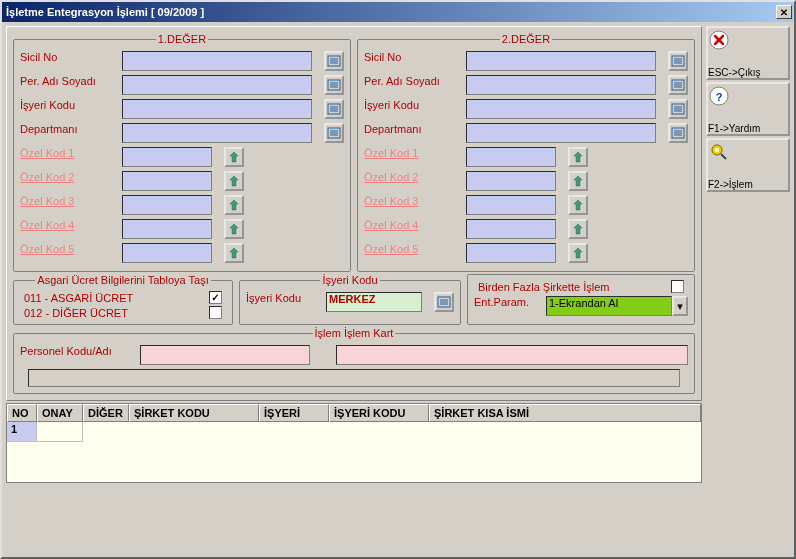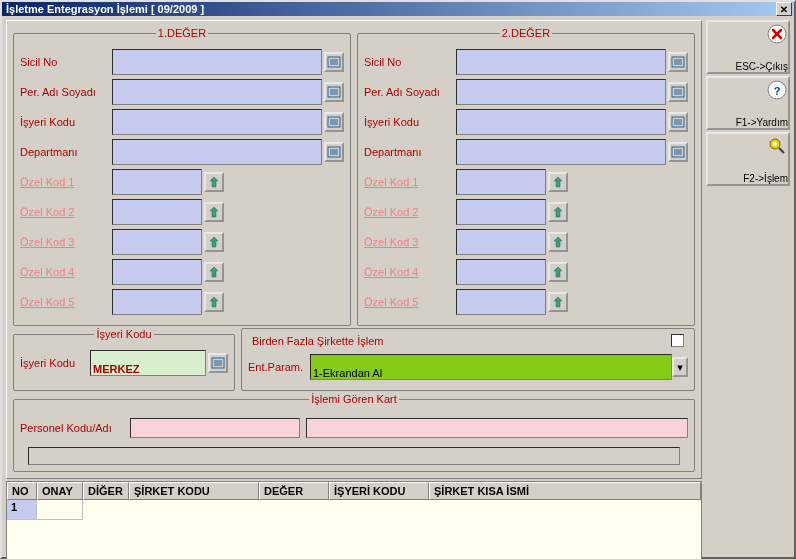--- a/index.html
+++ b/index.html
@@ -8,38 +8,38 @@
 .window { width: 796px; height: 559px; border: 2px solid #c0c0c0; border-top-color: #e0e0e0; border-left-color: #e0e0e0; border-right-color: #606060; border-bottom-color: #606060; background: #d4d0c8; display: flex; flex-direction: column; }
 
 .titlebar { background: linear-gradient(to right, #0a246a, #a6caf0); color: #fff; height: 20px; display: flex; align-items: center; padding: 0 2px 0 4px; font-weight: bold; }
 .titlebar-text { flex: 1; }
 .close-btn { width: 16px; height: 14px; background: #d4d0c8; border: 1px solid #fff; border-right-color: #404040; border-bottom-color: #404040; display: flex; align-items: center; justify-content: center; font-size: 10px; font-weight: bold; color: #000; cursor: pointer; }
 
 .body { flex: 1; display: flex; padding: 2px; }
 .main { width: 700px; display: flex; flex-direction: column; padding: 2px; }
 .side { width: 88px; display: flex; flex-direction: column; gap: 2px; padding: 2px; }
 
-.side-btn { height: 54px; background: #d4d0c8; border: 2px outset #e8e8e8; display: flex; flex-direction: column; align-items: flex-end; justify-content: center; gap: 16px; cursor: pointer; }
+.side-btn { height: 54px; background: #d4d0c8; border: 2px outset #e8e8e8; display: flex; flex-direction: column; align-items: flex-start; justify-content: center; gap: 16px; cursor: pointer; }
 .side-btn span { font-size: 10px; }
 
 .tabs { display: flex; margin-bottom: -1px; position:relative; z-index:2;}
 .tab { padding: 3px 10px 3px 10px; border: 1px solid #808080; border-bottom: none; background: #d4d0c8; border-top-left-radius: 3px; border-top-right-radius: 3px; border-top: 1px solid #fff; border-left: 1px solid #fff; cursor:pointer; position:relative;}
 .tab.active { font-weight: bold; z-index:3; }
 .tab:not(.active){ margin-top:2px; }
 
 .tab-page { border: 1px solid #808080; border-top: 1px solid #fff; border-left: 1px solid #fff; padding: 6px; display: flex; flex-direction: column; gap: 2px; }
 
 .row2 { display: flex; gap: 6px; }
 fieldset.group { border: 1px solid #808080; border-radius: 2px; padding: 4px 6px 4px 6px; flex: 1; }
 fieldset.group > legend { color: #b00000; font-size: 11px; padding: 0 2px; text-align: center; }
 
-.form-row { display: flex; align-items: center; margin: 8px 0; height: 22px; }
+.form-row { display: flex; align-items: flex-start; margin: 2px 0; height: 22px; gap: 10px; }
 .form-row label { color: #b00000; width: 92px; font-size: 11px; }
 .form-row.small label { color: #f08080; width: 92px; text-decoration: underline; }
-.text-input { flex: 1; height: 20px; background: #c6cbef; border: 1px inset #808080; padding: 12px 2px; }
+.text-input { flex: 1; height: 20px; background: #c6cbef; border: 1px inset #808080; padding: 0 2px; }
 .text-input.small { width: 90px; flex: none; }
 .text-input.green { background: #d8f0d0; }
 .lookup-btn { width: 20px; height: 20px; background: #d4d0c8; border: 2px outset #e8e8e8; margin-left: 2px; display:flex; align-items:center; justify-content:center; cursor:pointer;}
 .lookup-btn.variant svg path{ stroke:#1060a0;}
 
 .mid { display: flex; gap: 6px; }
 .mid fieldset legend { color:#b00000; font-size:11px; }
 
 .check-row { display:flex; align-items:center; justify-content:space-between; padding:1px 4px;}
 .check-row label{ color:#b00000; }
@@ -265,20 +265,31 @@
                 <div class="lookup-btn variant">
                   <svg class="ico" viewBox="0 0 14 14">
                     <path d="M7 2 L3 6 L5 6 L5 12 L9 12 L9 6 L11 6 Z" fill="#40a060" stroke="#104020" stroke-width="0.5"></path>
                   </svg>
                 </div>
               </div>
           </fieldset>
         </div>
 
         <div class="mid">
+          <fieldset class="group" style="width:220px;flex:none">
+            <legend>Asgari Ücret Bilgilerini Tabloya Taşı</legend>
+            <div class="check-row">
+                <label>011 - ASGARİ ÜCRET</label>
+                <span class="chk">✓</span>
+              </div>
+            <div class="check-row">
+                <label>012 - DİĞER ÜCRET</label>
+                <span class="chk"></span>
+              </div>
+          </fieldset>
           <fieldset class="group" style="width:222px;flex:none">
             <legend>İşyeri Kodu</legend>
             <div class="form-row">
                 <label style="width:70px">İşyeri Kodu</label>
                 <div class="text-input green" style="color:#b00000;font-weight:bold">MERKEZ</div>
                 <div class="lookup-btn">
                   <svg class="ico" viewBox="0 0 14 14">
                     <rect x="1" y="2" width="12" height="10" fill="none" stroke="#2060a0"></rect>
                     <line x1="3" y1="5" x2="11" y2="5" stroke="#2060a0"></line>
                     <line x1="3" y1="7" x2="11" y2="7" stroke="#2060a0"></line>
@@ -298,38 +309,38 @@
                 <div class="text-input" style="background:#84cc16">1-Ekrandan Al</div>
                 <div class="drop">
                     <span>▾</span>
                   </div>
               </div>
             </div>
           </fieldset>
         </div>
 
         <fieldset class="group">
-          <legend>İşlemi Gören Kart</legend>
+          <legend>İşlem İşlem Kart</legend>
           <div class="form-row">
               <label style="width:110px">Personel Kodu/Adı</label>
             <div class="pink-input" style="width:170px"></div>
             <div style="width:6px"></div>
             <div class="pink-input" style="flex:1"></div>
           </div>
           <div class="long-status"></div>
         </fieldset>
       </div>
 
       <div class="grid">
         <div class="grid-header">
           <div class="gh c0">NO</div>
           <div class="gh c1">ONAY</div>
           <div class="gh c2">DİĞER</div>
           <div class="gh c3">ŞİRKET KODU</div>
-          <div class="gh c4">DEĞER</div>
+          <div class="gh c4">İŞYERİ</div>
           <div class="gh c5">İŞYERİ KODU</div>
           <div class="gh c6">ŞİRKET KISA İSMİ</div>
         </div>
         <div class="grid-body">
           <div class="grow">
             <div class="gc c0">1</div>
             <div class="gc c1"></div>
           </div>
         </div>
       </div>

